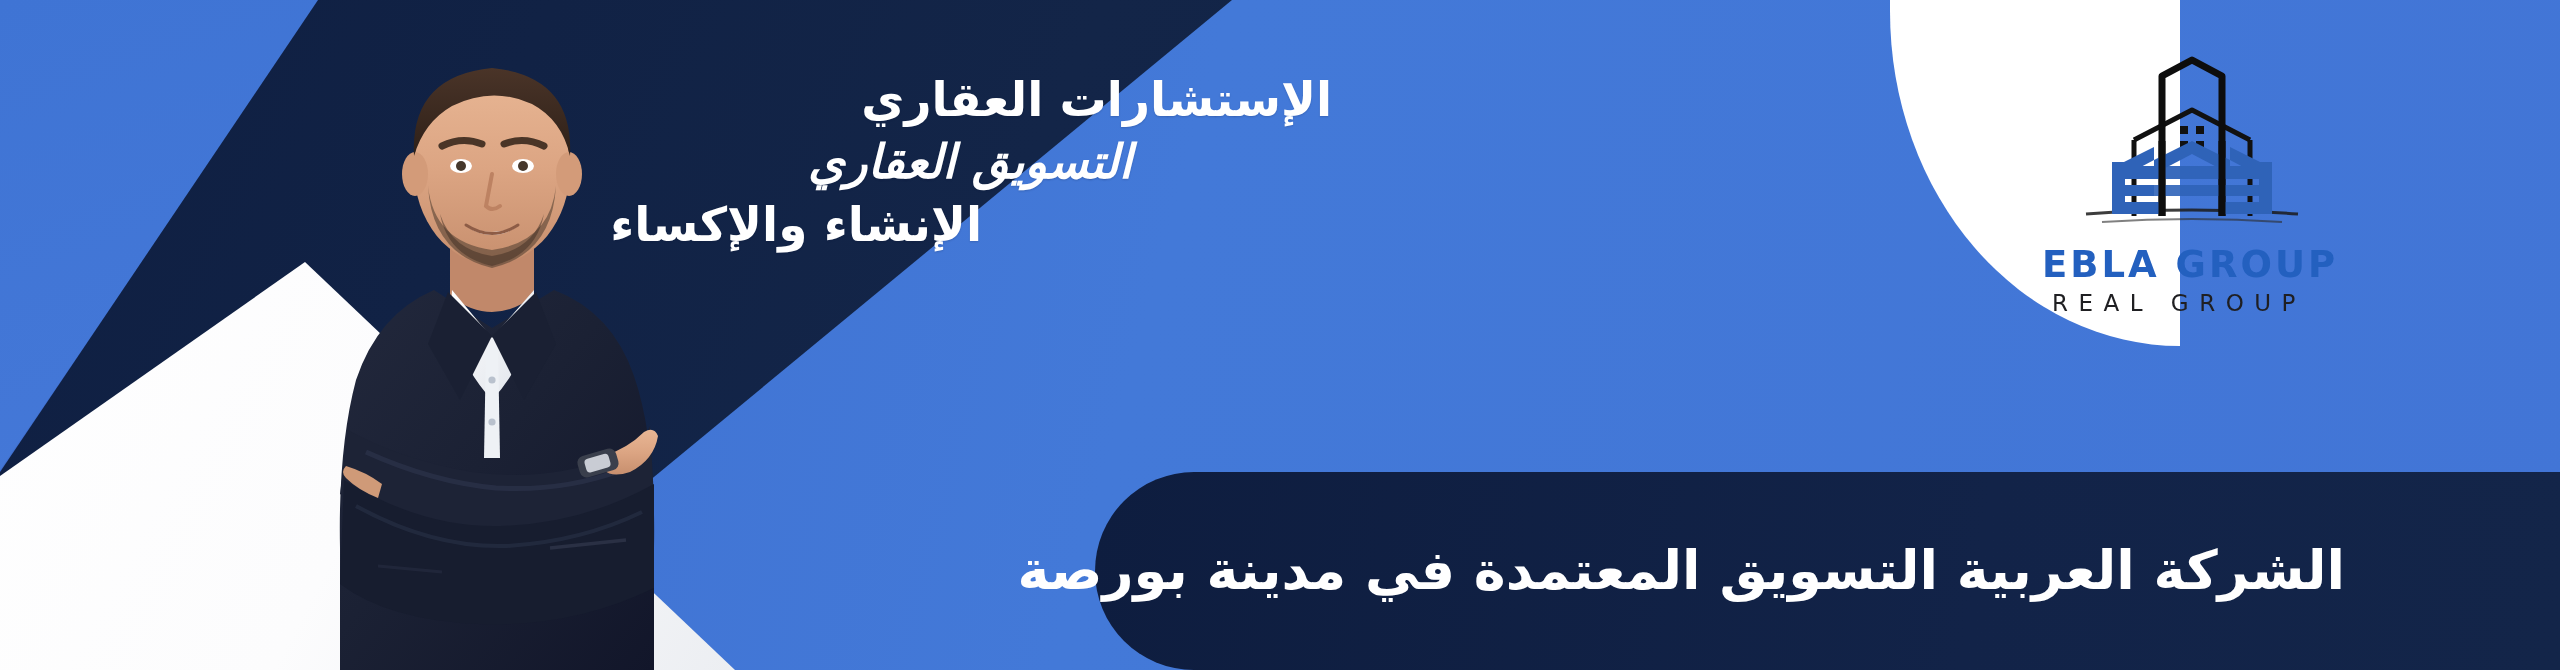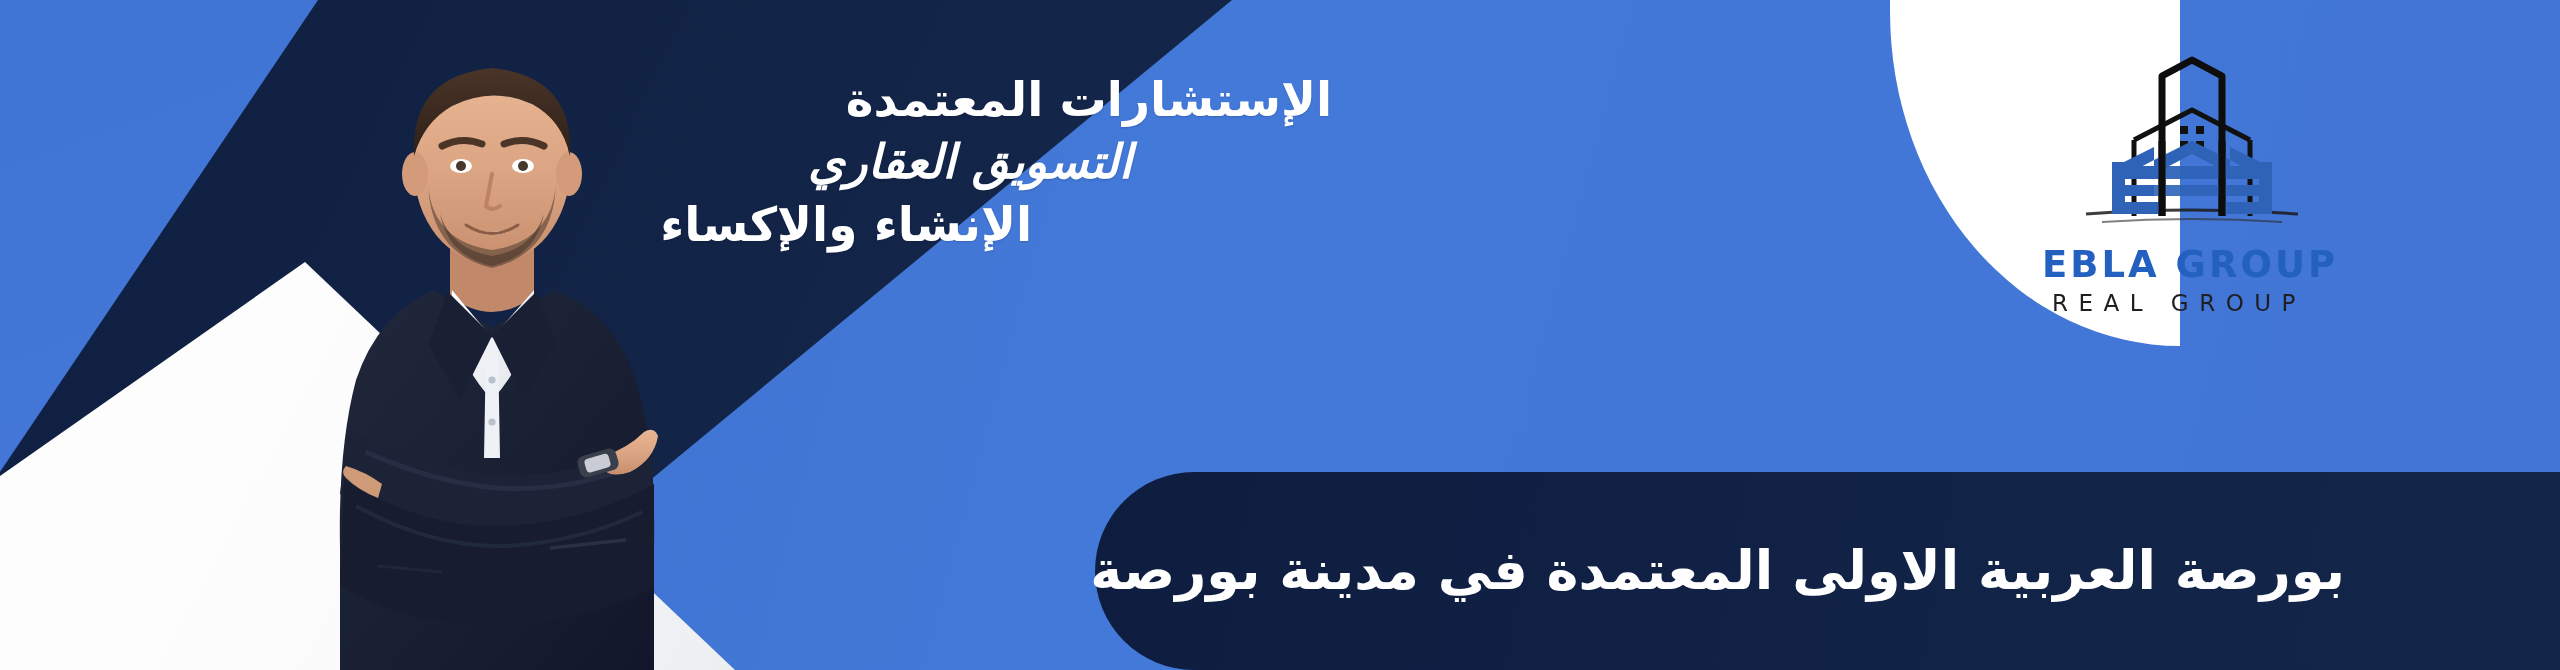--- a/index.html
+++ b/index.html
@@ -75,21 +75,21 @@
     color:#ffffff;
     font-weight:bold;
     font-size:47px;
     line-height:1;
     white-space:nowrap;
     text-shadow:0 1px 2px rgba(10,24,54,.18);
     font-family:"DejaVu Sans","Liberation Sans",sans-serif;
   }
   .svc-1{ right:728px; top:76px; }
   .svc-2{ right:928px; top:138px;font-style:italic; }
-  .svc-3{ right:1028px; top:201px; }
+  .svc-3{ right:1078px; top:201px; }
 
   
   .tagline-pill{
     position:absolute; left:1095px; top:472px;
     width:1465px; height:198px;
     background:linear-gradient(100deg,#0e1d3f 0%,#122348 60%,#132549 100%);
     border-top-left-radius:99px;
     border-bottom-left-radius:99px;
     display:flex; align-items:center;
     direction:rtl;
@@ -199,21 +199,21 @@
                Q268 214 210 222 Q152 214 146 158 Z" fill="#4a3a2e" opacity="0.55"></path>
       <path d="M158 186 Q166 228 210 238 Q254 228 262 186
                Q250 222 210 228 Q170 222 158 186 Z" fill="#3d2e24" opacity="0.5"></path>
 
       <path d="M184 198 Q210 216 236 198 Q210 210 184 198 Z" fill="#ffffff"></path>
       <path d="M184 197 Q210 214 236 197" stroke="#8d5c46" stroke-width="3" fill="none" stroke-linecap="round"></path>
     </svg>
   </div>
 
   <div class="services">
-    <div class="svc-line svc-1">الإستشارات المعتمدة</div>
+    <div class="svc-line svc-1">الإستشارات العقاري</div>
     <div class="svc-line svc-2">التسويق العقاري</div>
     <div class="svc-line svc-3">الإنشاء والإكساء</div>
   </div>
 
   <div class="logo-panel-curve"></div>
 
   <div class="logo-wrap">
     <svg class="logo-mark" viewBox="0 0 300 196" xmlns="http://www.w3.org/2000/svg">
 
       <path d="M44 166 Q150 158 256 166" stroke="#1b1b1b" stroke-width="3" fill="none" opacity="0.85"></path>
@@ -251,16 +251,16 @@
 
       <path d="M120 93 L120 168" stroke="#0d0d0d" stroke-width="7" fill="none"></path>
       <path d="M180 93 L180 168" stroke="#0d0d0d" stroke-width="7" fill="none"></path>
     </svg>
 
     <div class="logo-title">EBLA GROUP</div>
     <div class="logo-sub">REAL GROUP</div>
   </div>
 
   <div class="tagline-pill">
-    <div class="tagline-text">بورصة العربية الاولى المعتمدة في مدينة بورصة</div>
+    <div class="tagline-text">الشركة العربية التسويق المعتمدة في مدينة بورصة</div>
   </div>
 
 </div>
 
 </body></html>

